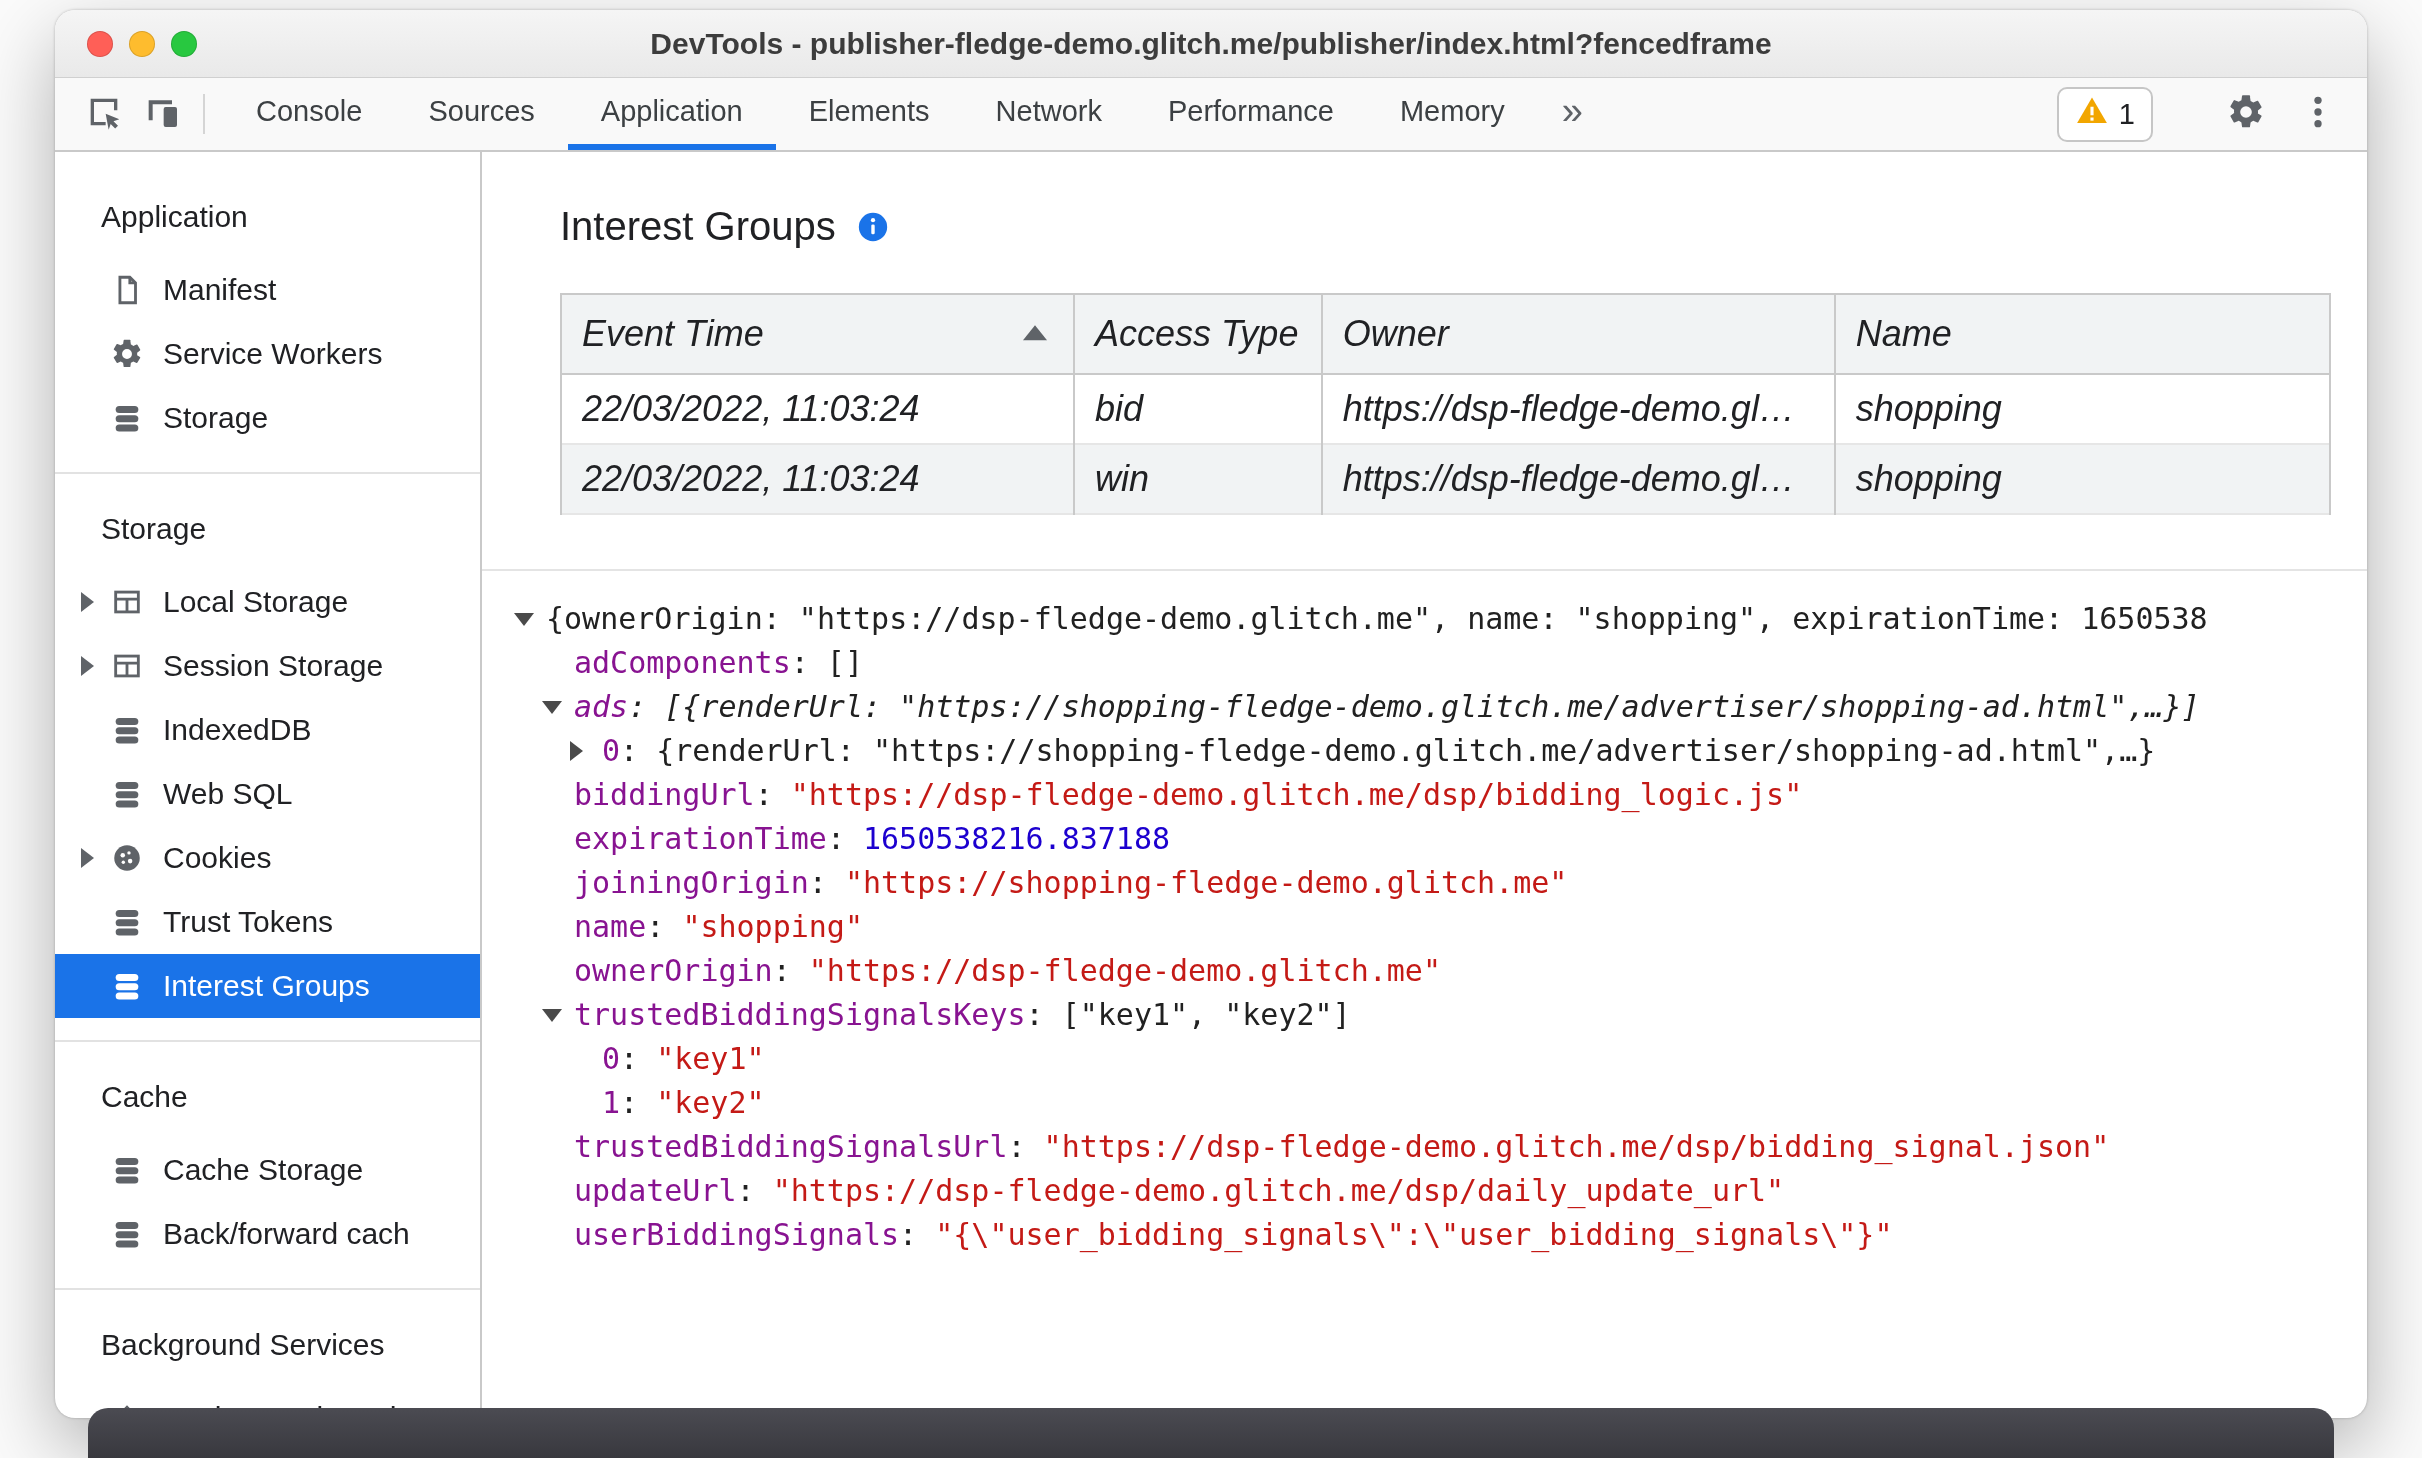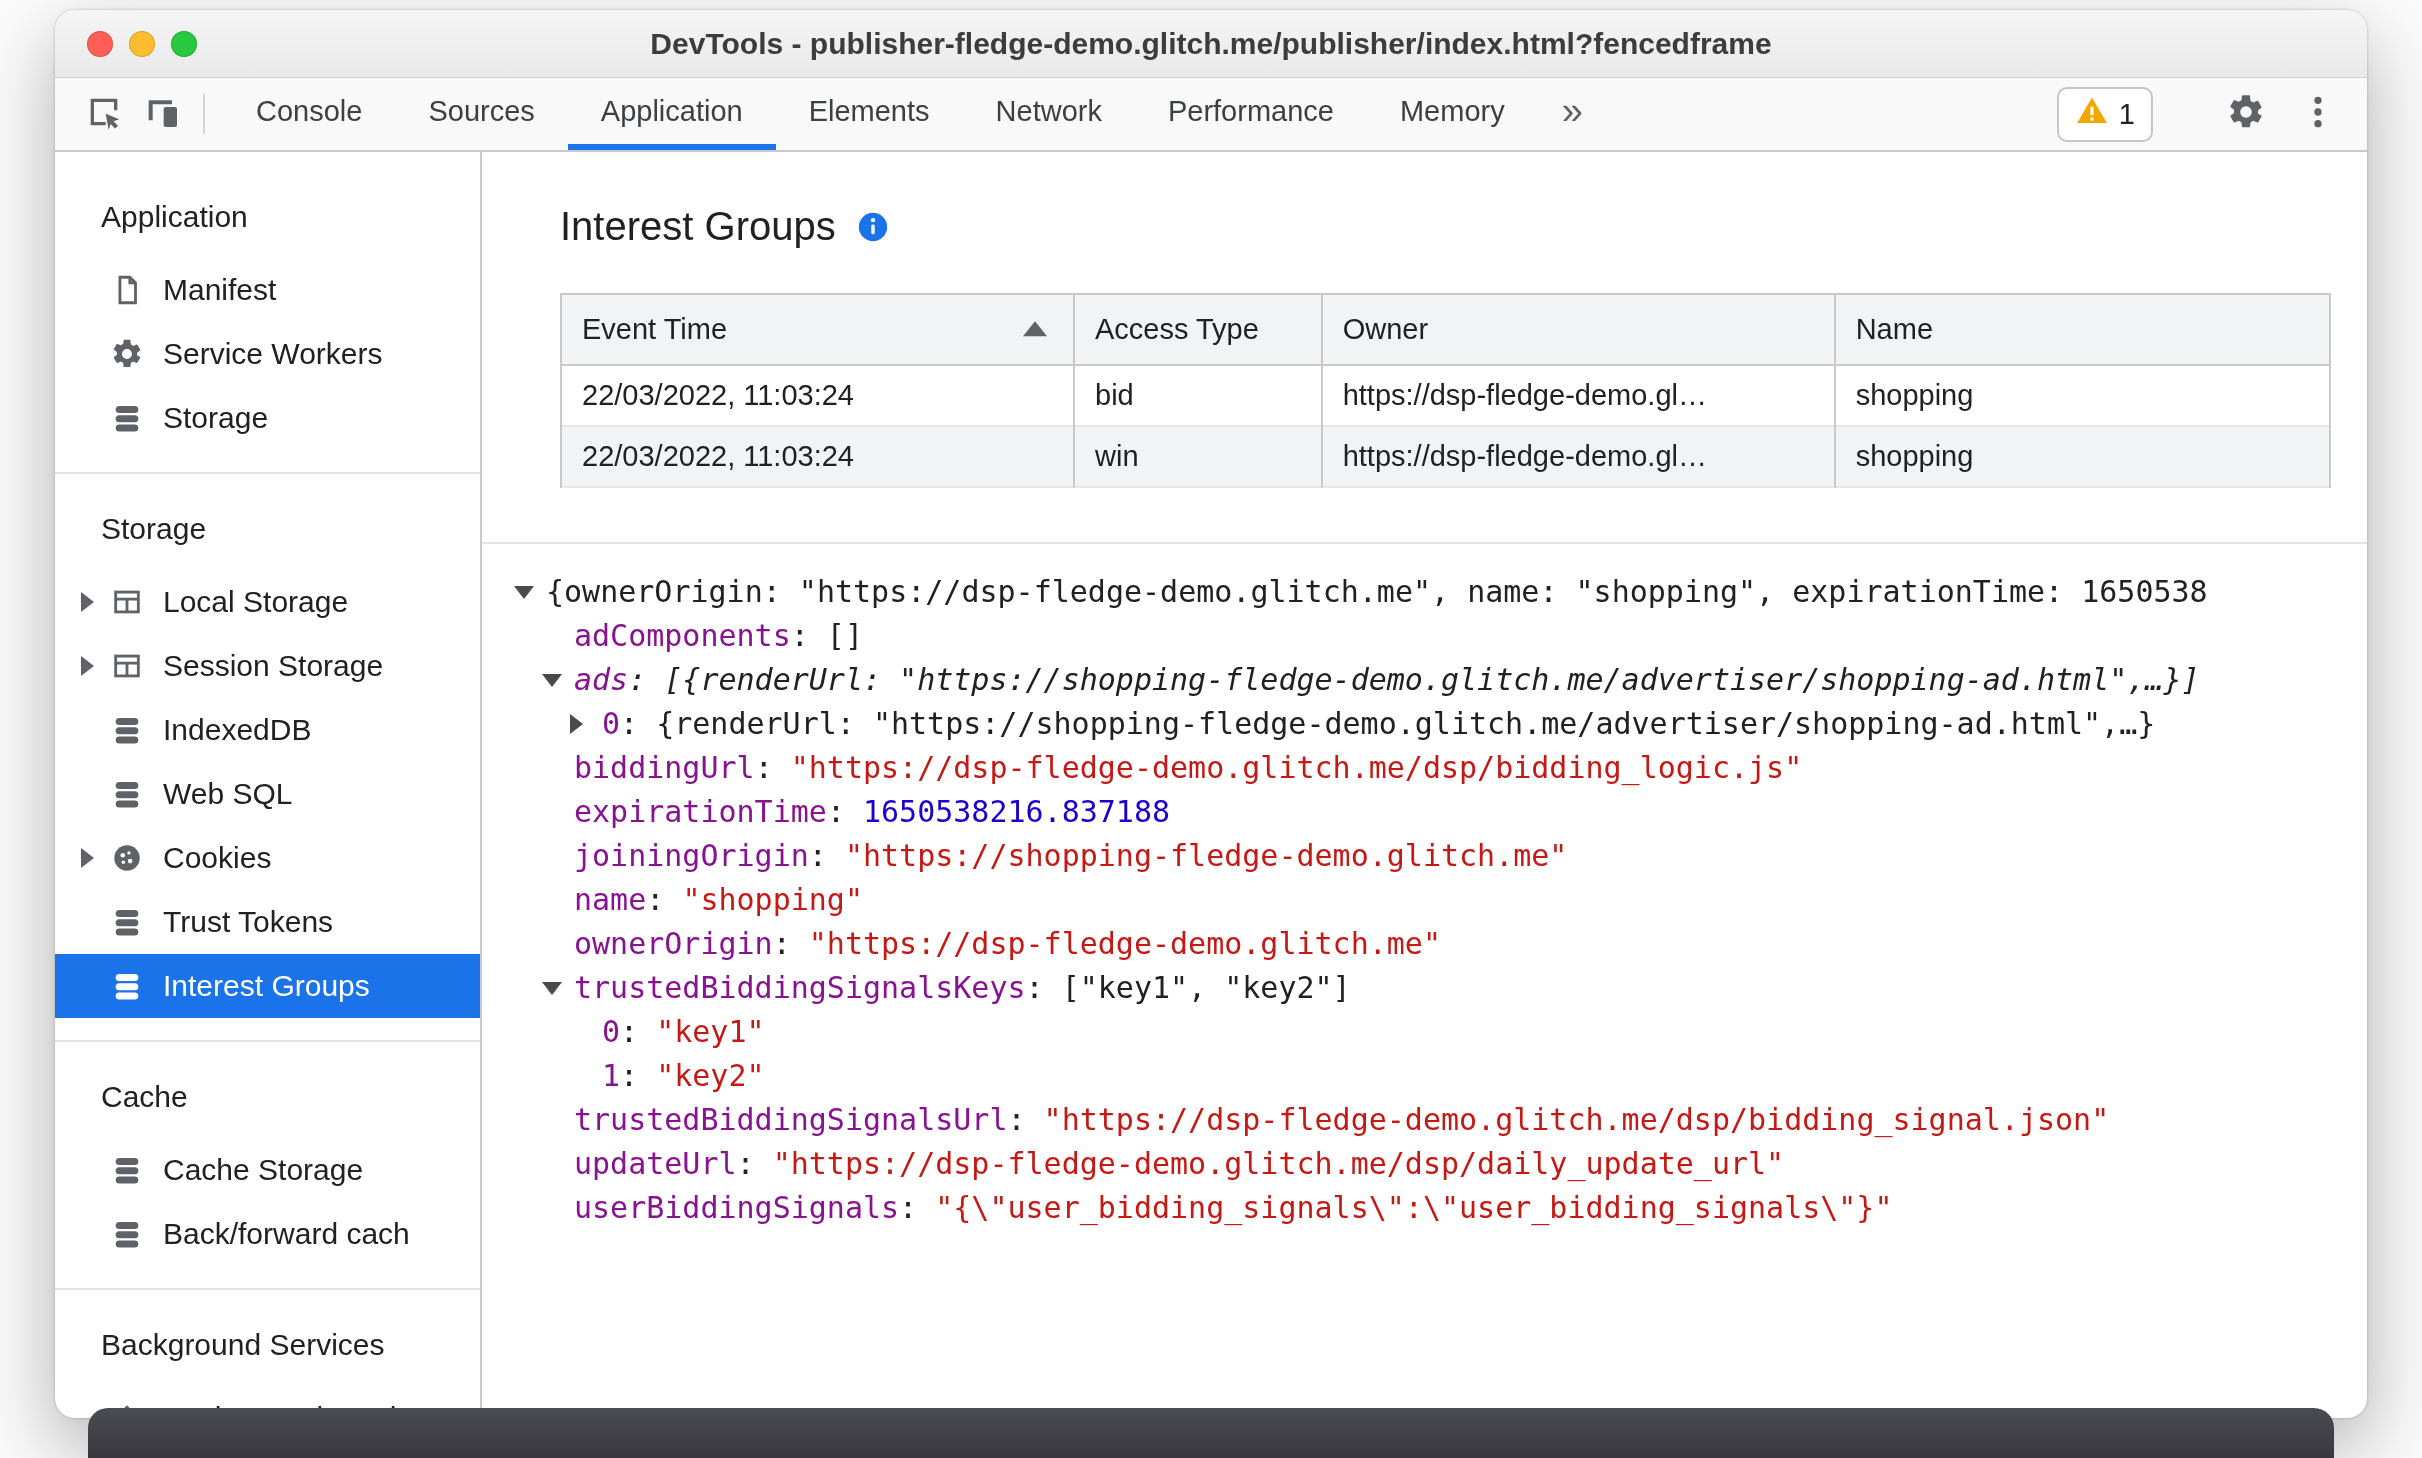--- a/index.html
+++ b/index.html
@@ -78,21 +78,21 @@
   .side-item.selected { background: #1a73e8; color: #fff; }
   .side-item.selected .icon { color: #fff; }
 
   .main { flex: 1; min-width: 0; display: flex; flex-direction: column; overflow: hidden; }
   .main-header { display: flex; align-items: center; gap: 20px; padding: 52px 0 0 78px; }
   .main-title { font-size: 40px; font-weight: normal; color: #202124; }
   .info { width: 34px; height: 34px; display: grid; place-items: center; }
   .info svg { width: 34px; height: 34px; }
 
   .table-wrap { padding: 44px 36px 0 78px; }
-  table { width: 100%; border-collapse: collapse; font-size: 29px; color: #202124; border: 2px solid #c9c9c9; }
+  table { width: 100%; border-collapse: collapse; font-size: 36px; color: #202124; border: 2px solid #c9c9c9; font-style: italic; }
   th {
     background: #f1f3f4; text-align: left; font-weight: normal;
     padding: 18px 20px; border: 2px solid #c9c9c9; position: relative;
   }
   td { padding: 13px 20px; border-left: 2px solid #c9c9c9; border-right: 2px solid #c9c9c9; white-space: nowrap; overflow: hidden; }
   tbody tr { border-bottom: 2px solid #e6e6e6; }
   tbody tr:nth-child(even) { background: #f1f3f4; }
   th:nth-child(1){ width: 29%; } th:nth-child(2){ width: 14%; }
   th:nth-child(3){ width: 29%; } th:nth-child(4){ width: 28%; }
   .sort-up {

